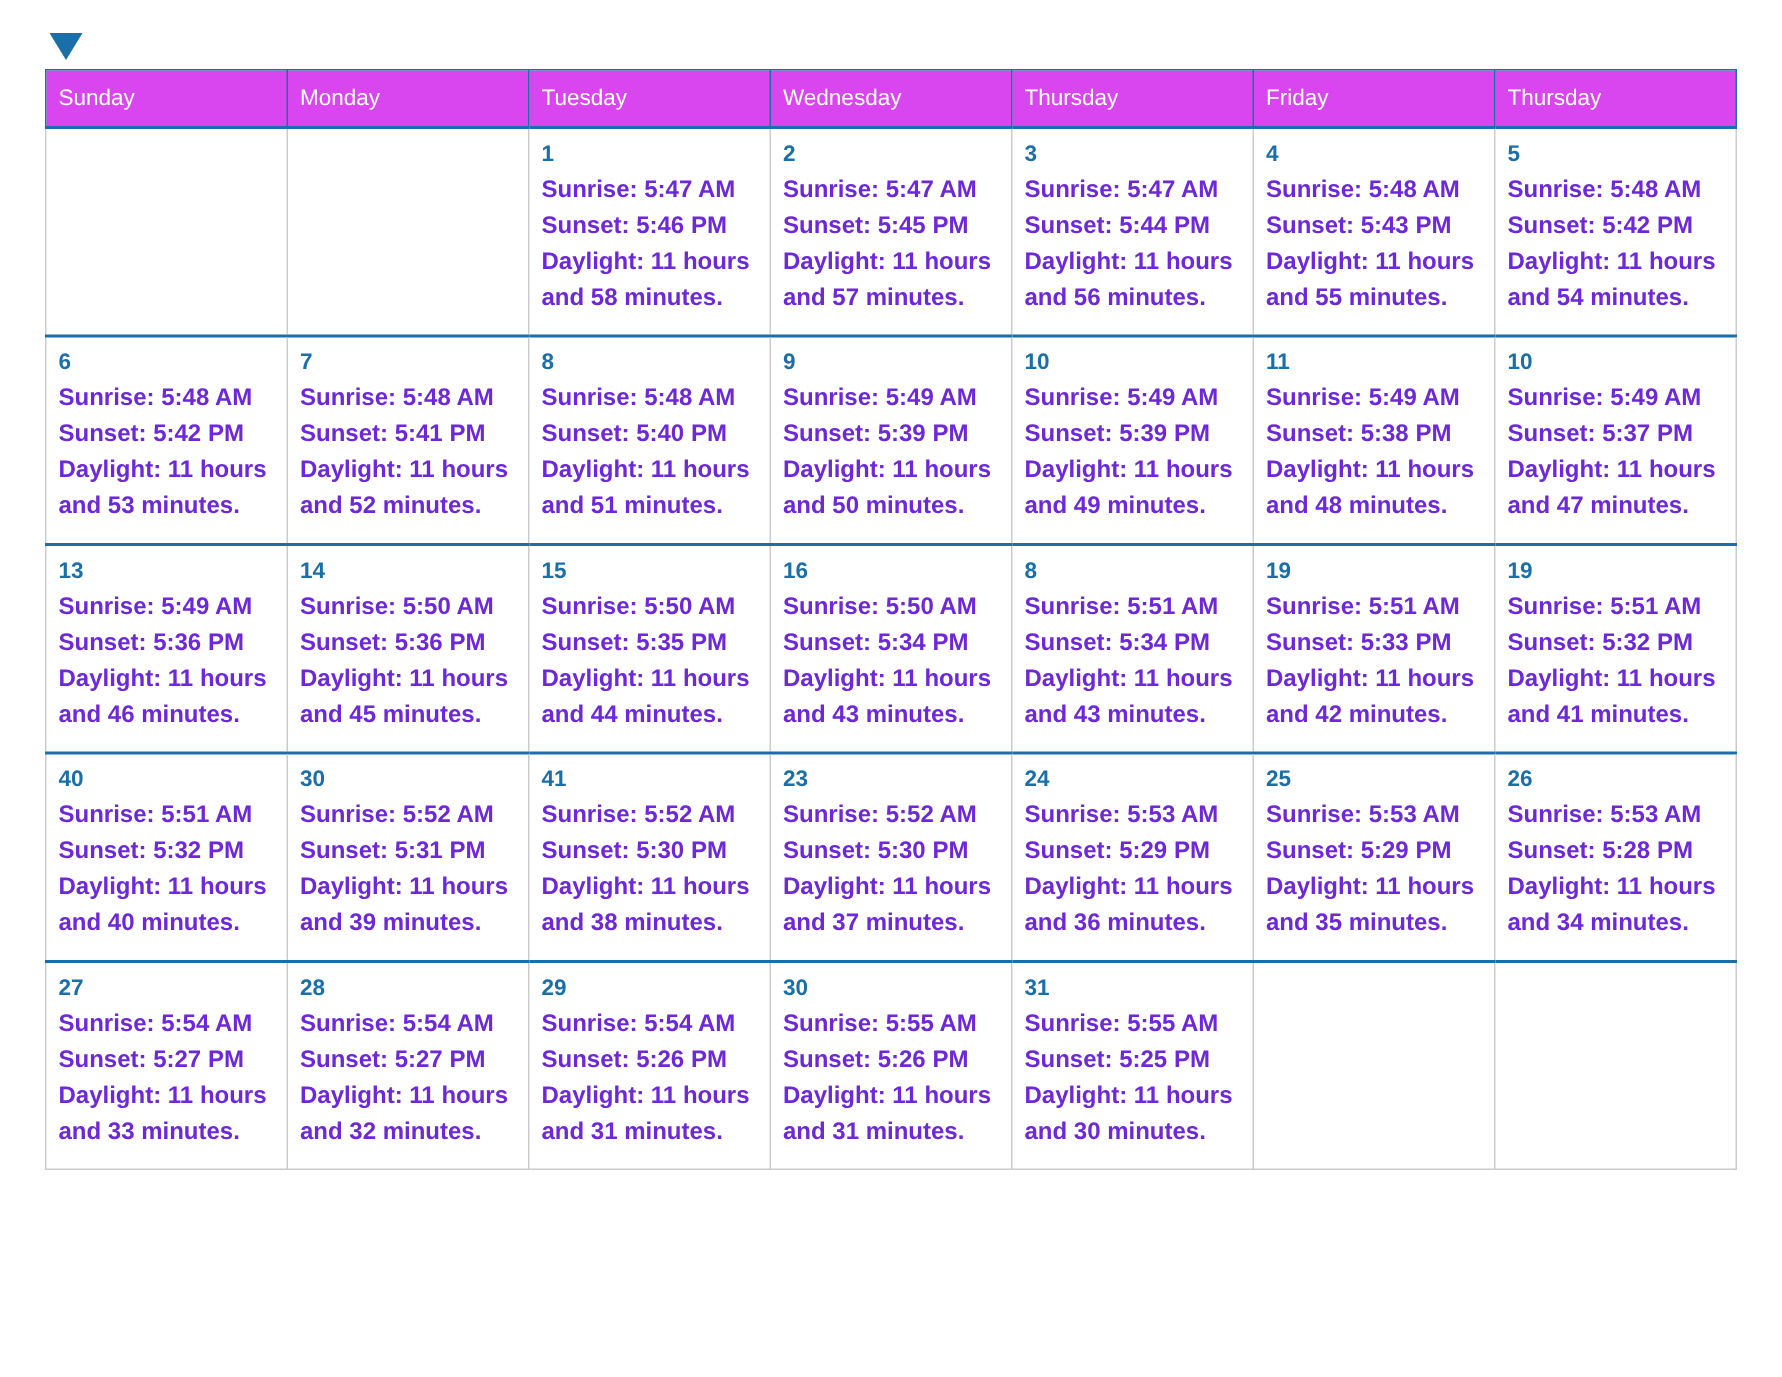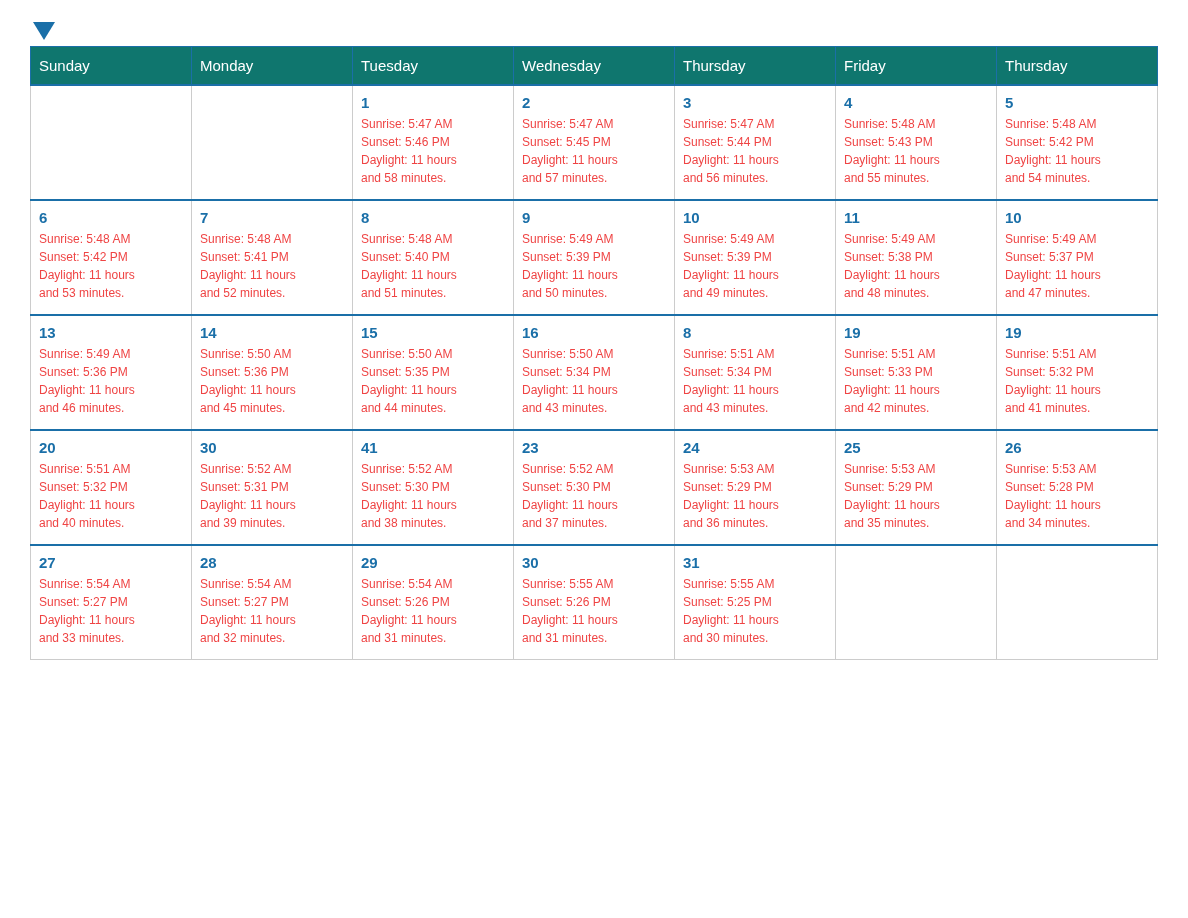--- a/index.html
+++ b/index.html
@@ -39,21 +39,21 @@
       font-size: 22px;
       color: #555;
       font-weight: normal;
     }
     .calendar {
       width: 100%;
       border-collapse: collapse;
       margin-top: 10px;
     }
     .calendar th {
-      background-color: #0f766e;
+      background-color: #d946ef;
       color: white;
       padding: 10px 8px;
       text-align: left;
       font-size: 15px;
       font-weight: normal;
       border: 1px solid #1a6fa8;
     }
     .calendar td {
       border: 1px solid #ccc;
       vertical-align: top;
@@ -62,23 +62,24 @@
       min-height: 110px;
     }
     .day-number {
       font-size: 15px;
       font-weight: bold;
       color: #1a6fa8;
       margin-bottom: 4px;
       display: block;
     }
     .day-info {
-      font-size: 12px;
-      color: #ef4444;
+      font-size: 16px;
+      color: #6d28d9;
       line-height: 1.5;
+      font-weight: bold;
     }
     .empty-cell {
       background: #fff;
     }
     .week-row td {
       border-top: 2px solid #1a6fa8;
     }
     .logo-wrapper {
       display: flex;
       flex-direction: column;
@@ -259,21 +260,21 @@
         <td>
           <span class="day-number">19</span>
           <div class="day-info" style="white-space: pre-line;">Sunrise: 5:51 AM
 Sunset: 5:32 PM
 Daylight: 11 hours
 and 41 minutes.</div>
         </td>
       </tr>
       <tr class="week-row">
         <td>
-          <span class="day-number">20</span>
+          <span class="day-number">40</span>
           <div class="day-info" style="white-space: pre-line;">Sunrise: 5:51 AM
 Sunset: 5:32 PM
 Daylight: 11 hours
 and 40 minutes.</div>
         </td>
         <td>
           <span class="day-number">30</span>
           <div class="day-info" style="white-space: pre-line;">Sunrise: 5:52 AM
 Sunset: 5:31 PM
 Daylight: 11 hours

